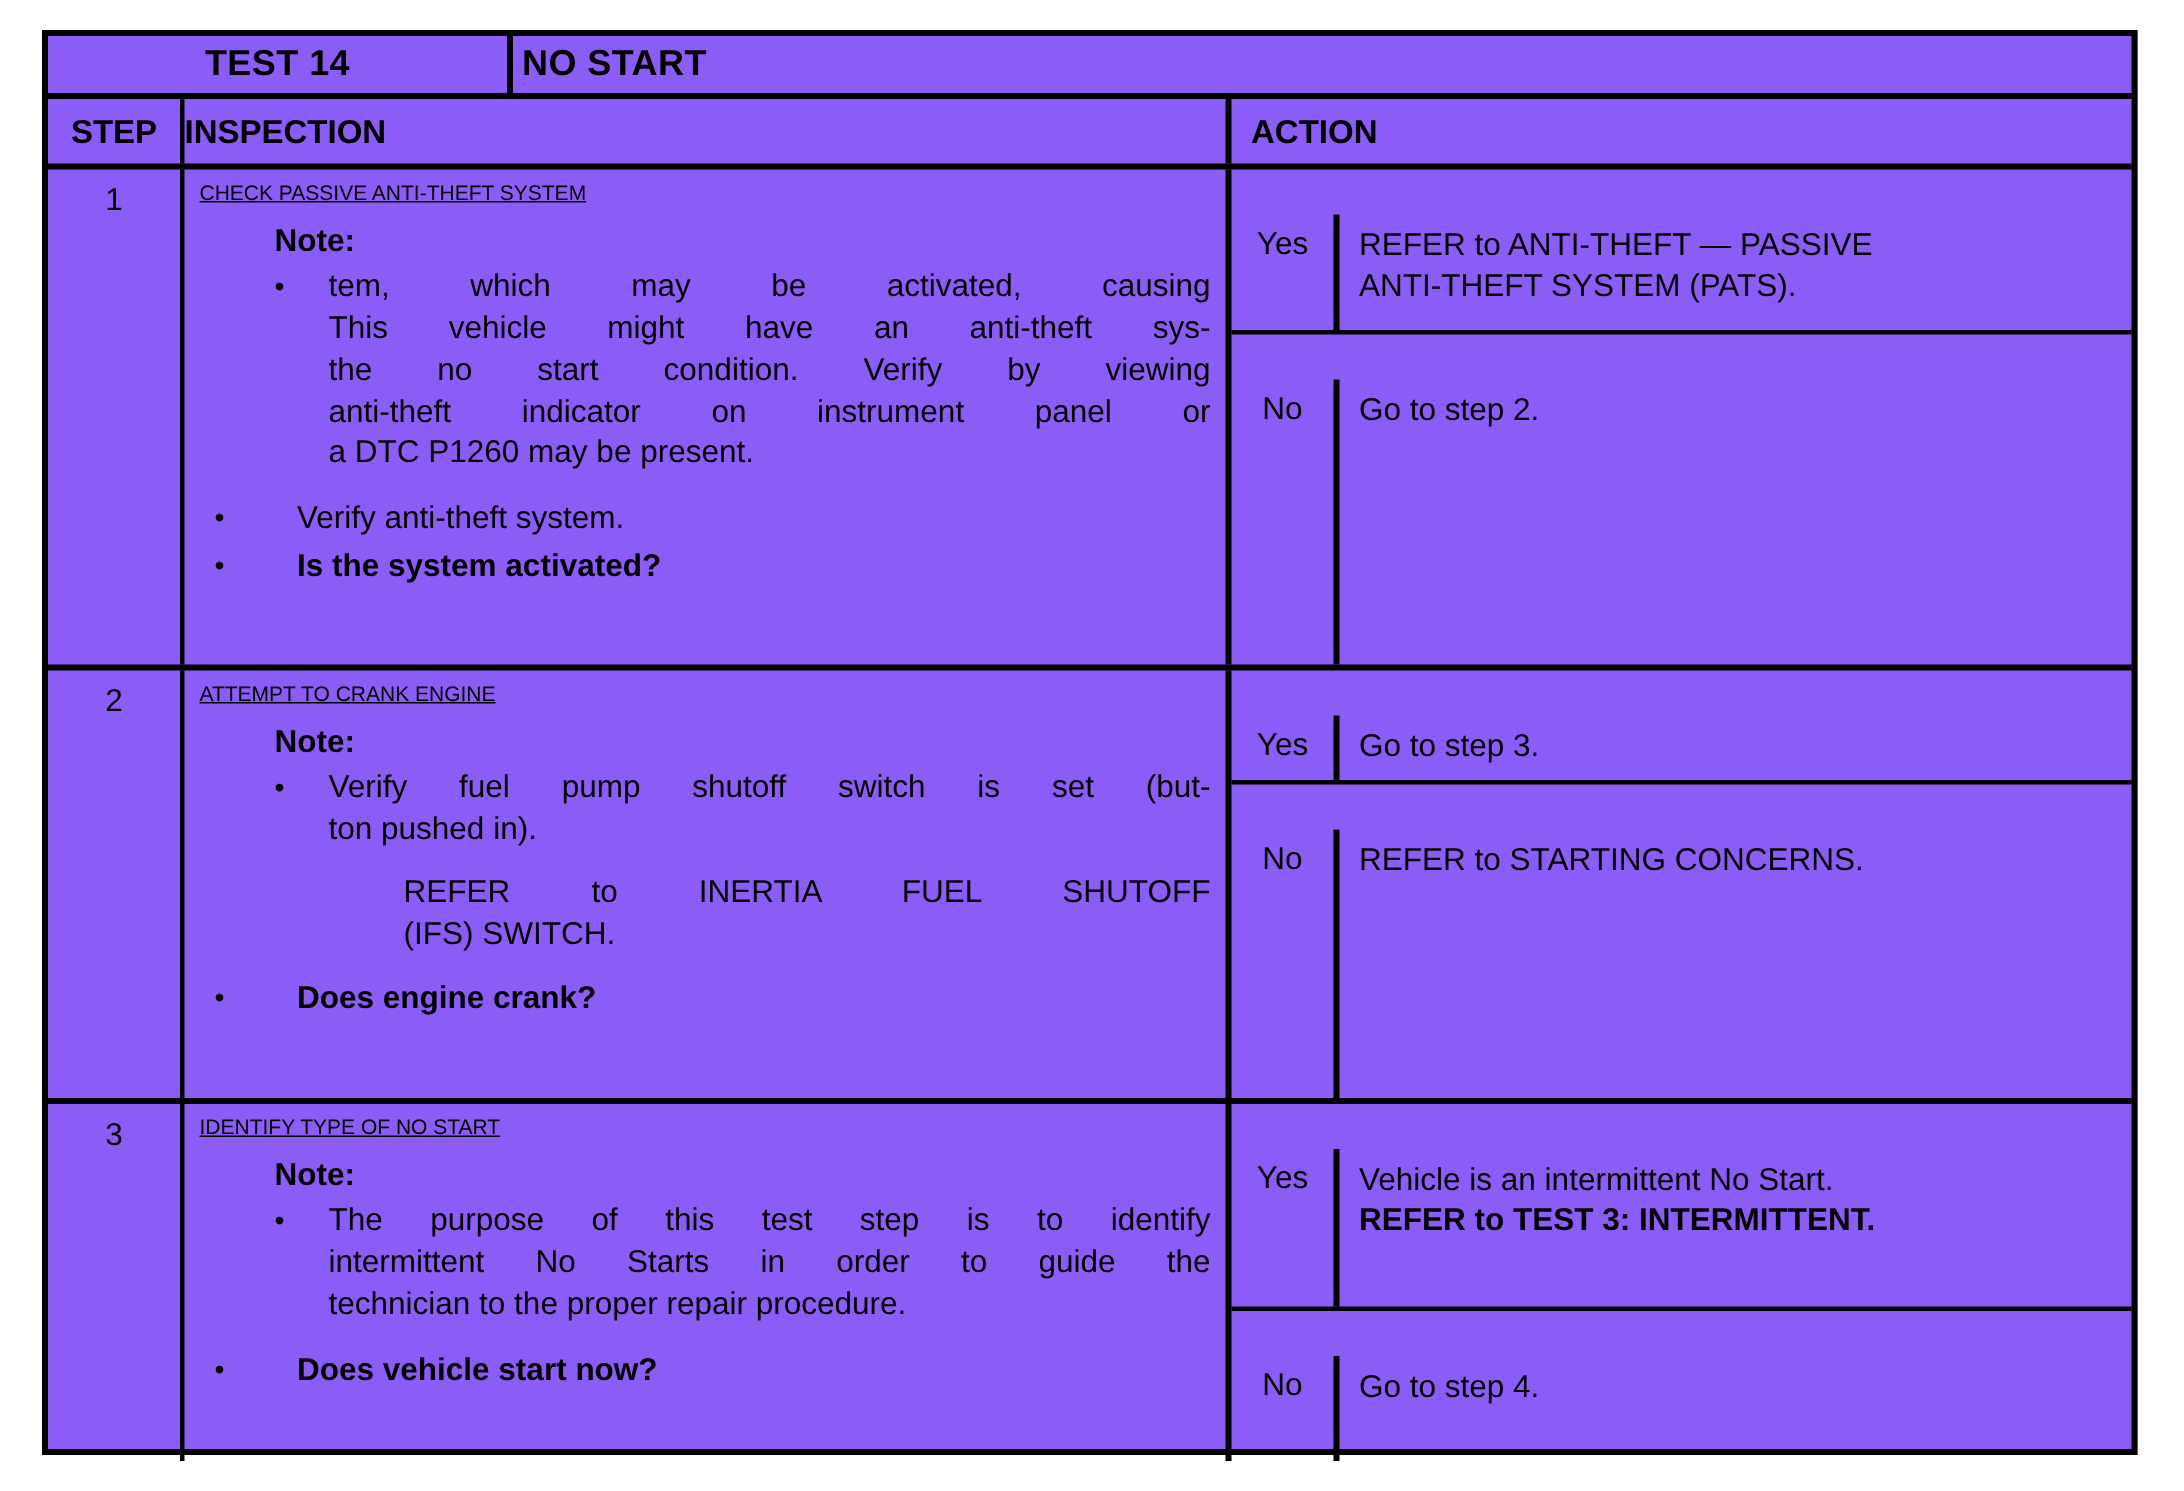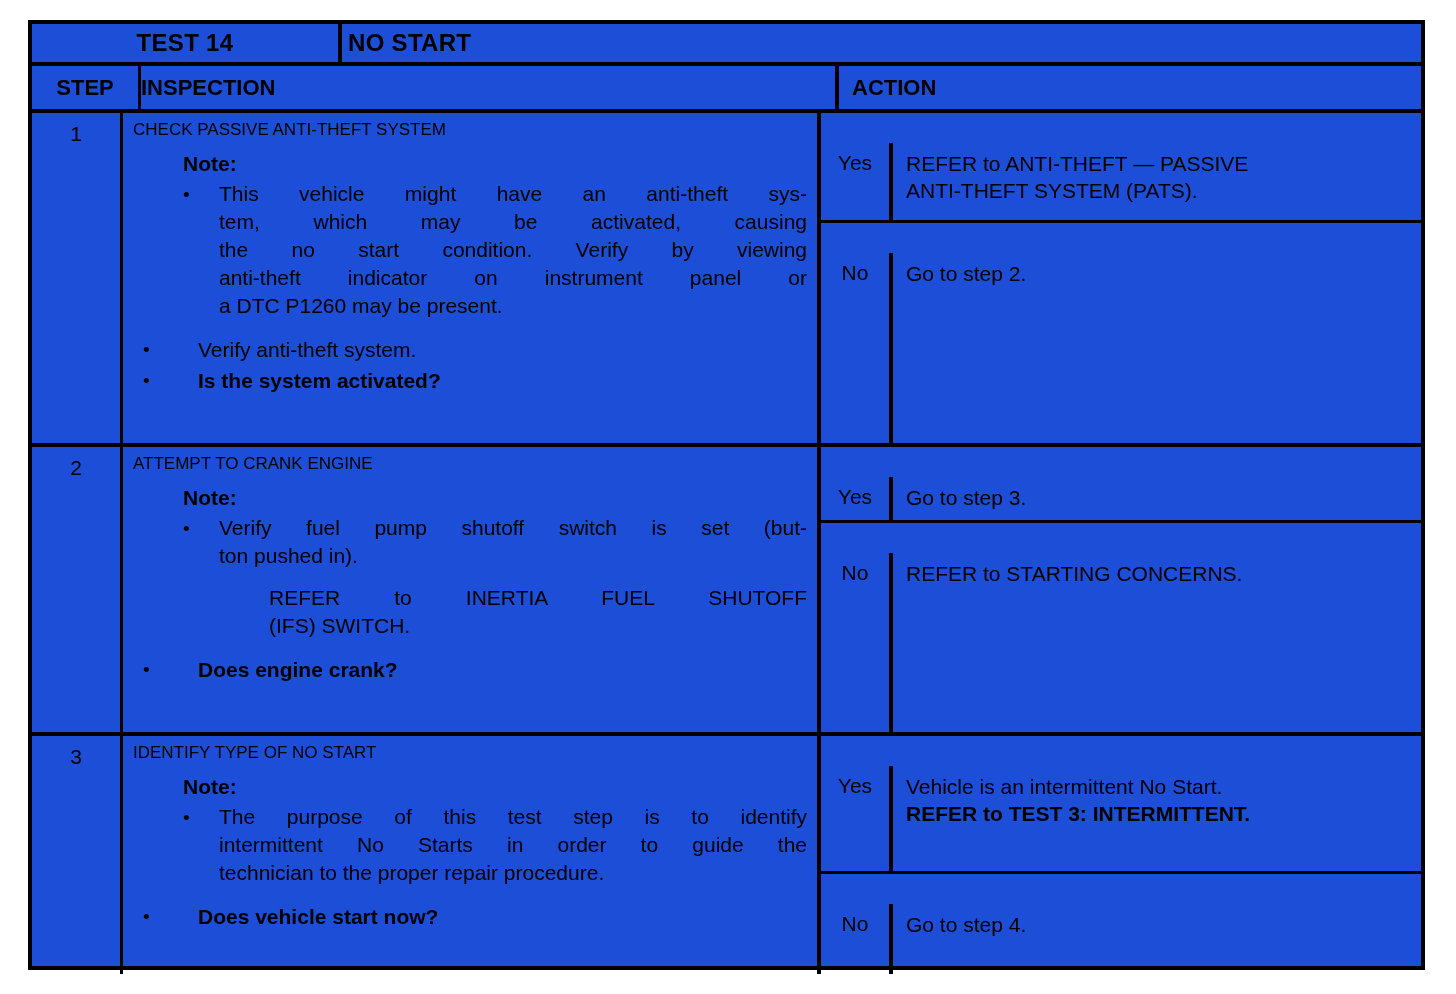--- a/index.html
+++ b/index.html
@@ -25,21 +25,21 @@
 
   
   .diag-table {
     position: absolute;
     left: 28px;
     top: 20px;
     width: 1397px;
     height: 950px;
     border: 4px solid #000;
     box-sizing: border-box;
-    background: #1d4ed8;
+    background: #8b5cf6;
   }
 
   
   .title-row {
     display: flex;
     height: 42px;
     border-bottom: 4px solid #000;
     box-sizing: border-box;
   }
   .title-test {
@@ -65,21 +65,21 @@
   }
 
   
   .head-row {
     display: flex;
     height: 47px;
     border-bottom: 4px solid #000;
     box-sizing: border-box;
   }
   .head-step {
-    width: 109px;
+    width: 91px;
     box-sizing: border-box;
     border-right: 3px solid #000;
     display: flex;
     align-items: center;
     justify-content: center;
     font-size: 22px;
     font-weight: bold;
   }
   .head-inspection {
     width: 698px;
@@ -150,24 +150,25 @@
     box-sizing: border-box;
     padding: 8px 0 0 13px;
     font-size: 21px;
     line-height: 1.28;
   }
   .ans-text .aline { display: block; white-space: nowrap; }
   .ans-text .aline.bold { font-weight: bold; }
 
   
   .insp-title {
-    font-size: 17px;
+    font-size: 14px;
     line-height: 1.2;
     margin-bottom: 12px;
     white-space: nowrap;
+    text-decoration: underline;
   }
   .note-label {
     font-size: 21px;
     font-weight: bold;
     margin-left: 50px;
     margin-bottom: 4px;
   }
   .bullet-note {
     display: flex;
     margin-left: 50px;
@@ -248,22 +249,22 @@
 
     <div id="rows-host">
         <div class="step-row" style="height: 334px;">
           <div class="col-step">1</div>
           <div class="col-inspection">
             <div class="insp-title">CHECK PASSIVE ANTI-THEFT SYSTEM</div>
             <div class="note-label">Note:</div>
             <div class="bullet-note">
               <span class="dot">•</span>
               <span class="body">
+                <span class="ln">tem, which may be activated, causing</span>
                 <span class="ln">This vehicle might have an anti-theft sys-</span>
-                <span class="ln">tem, which may be activated, causing</span>
                 <span class="ln">the no start condition.  Verify by viewing</span>
                 <span class="ln">anti-theft indicator on instrument panel or</span>
                 <span class="ln lastline">a DTC P1260 may be present.</span>
               </span>
             </div>
             <div class="bullet-main spacer-top">
               <span class="dot">•</span>
               <span class="body">Verify anti-theft system.</span>
             </div>
             <div class="bullet-main">

